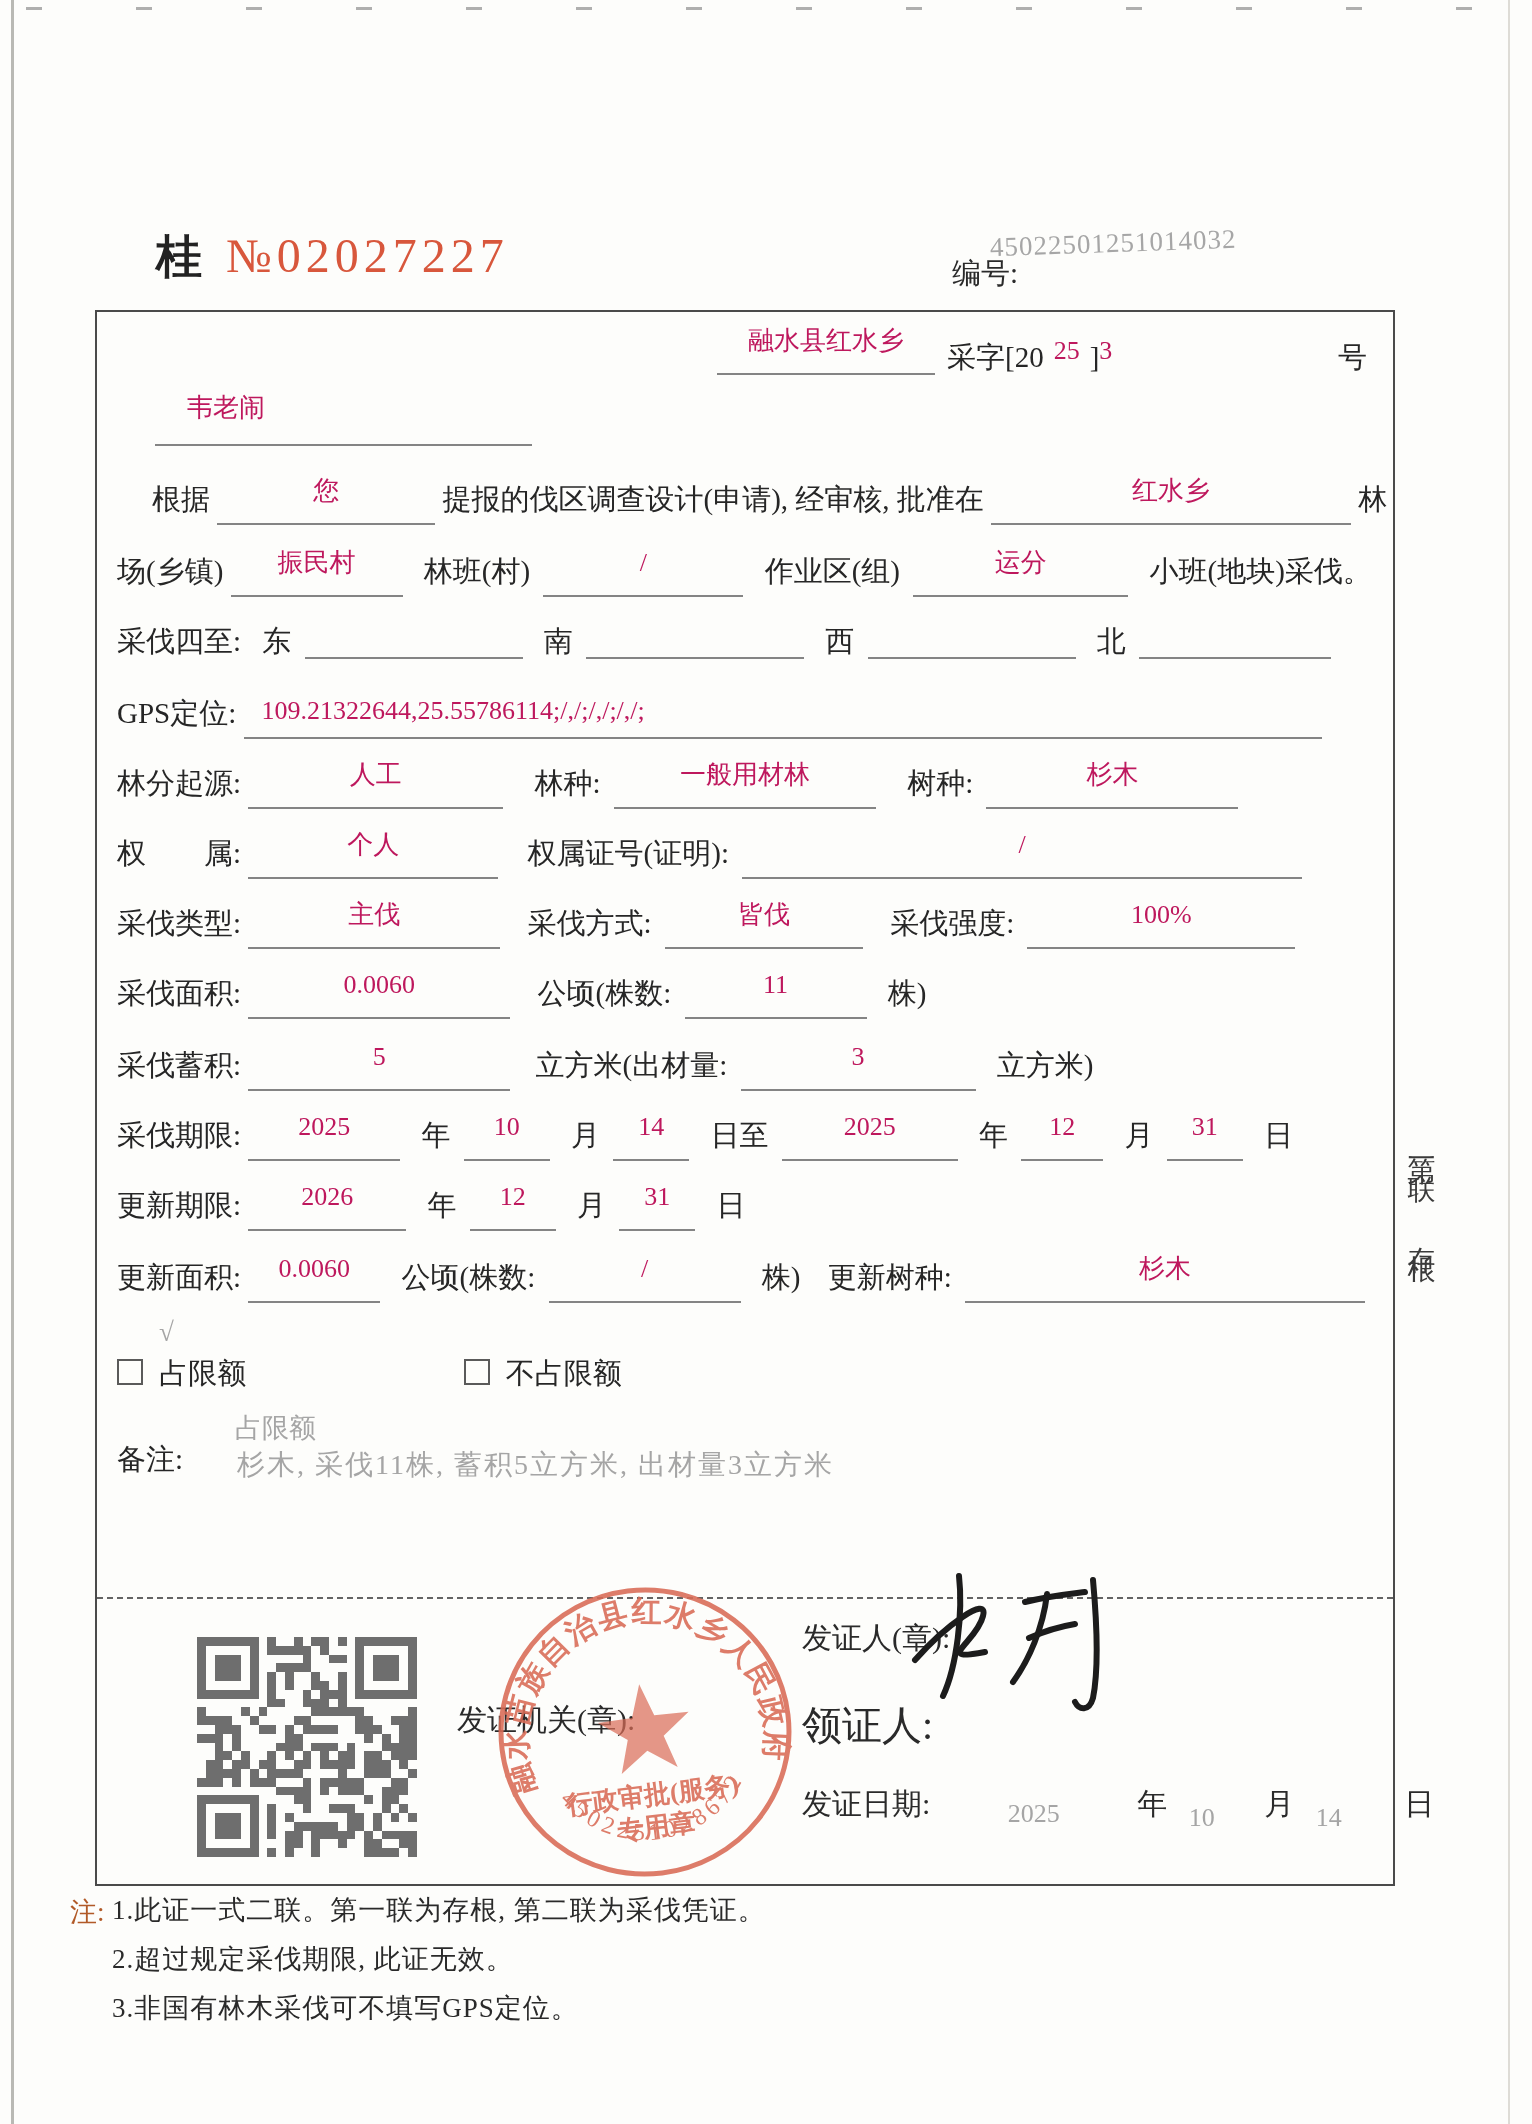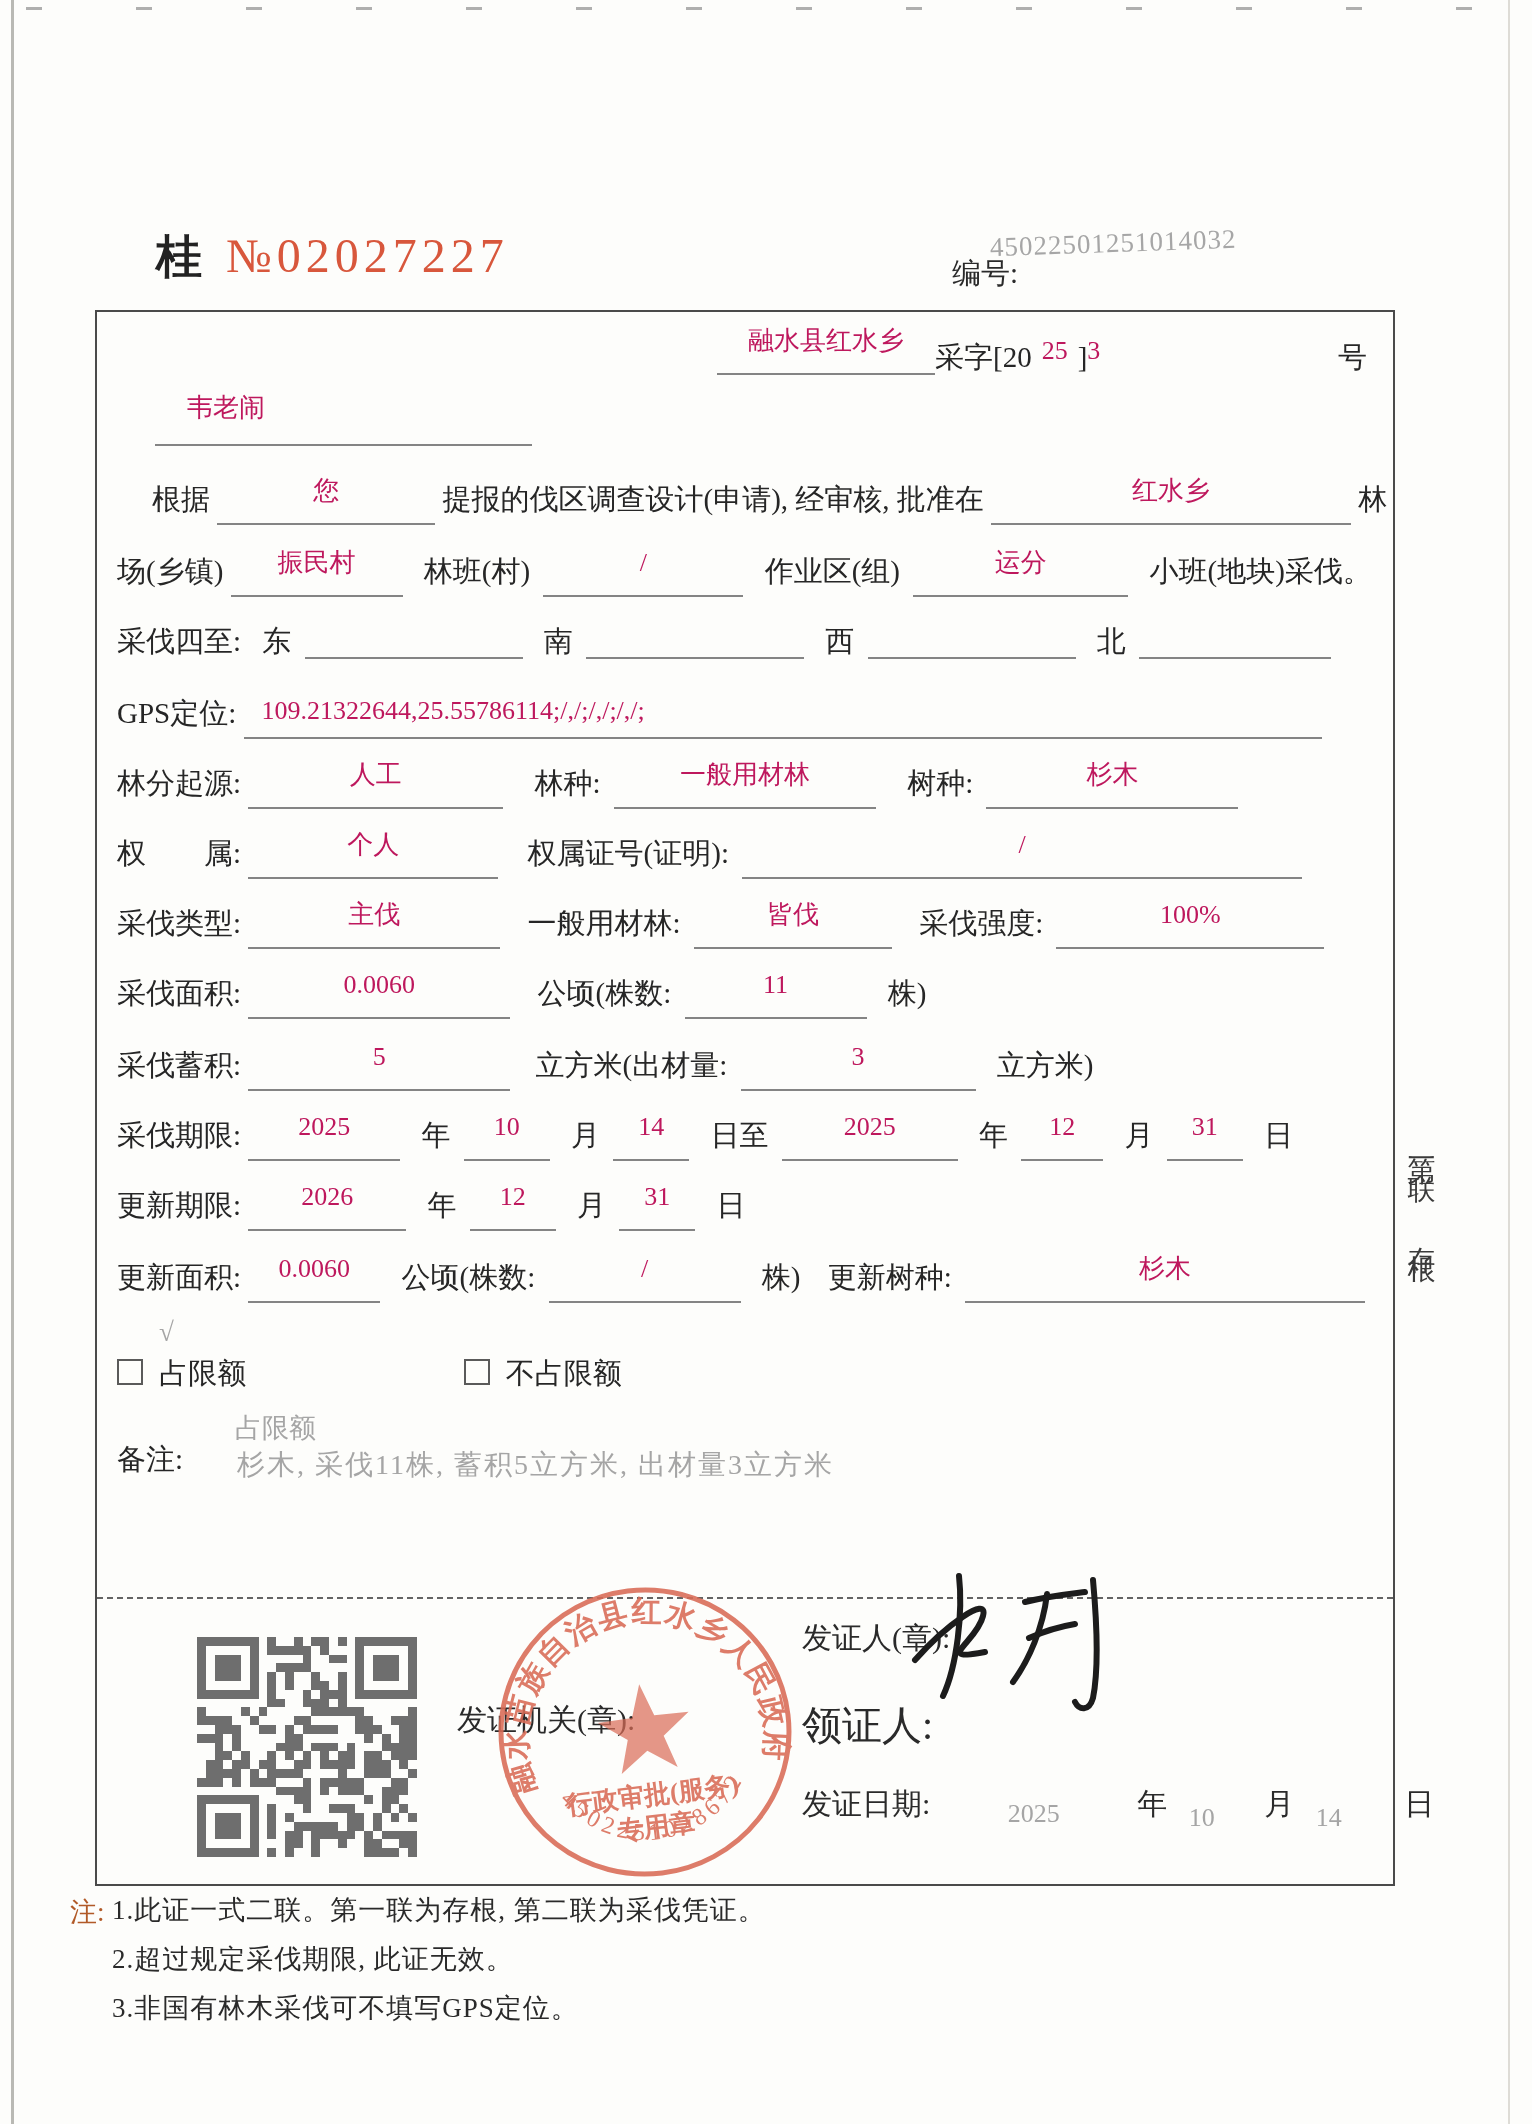--- a/index.html
+++ b/index.html
@@ -57,21 +57,21 @@
     <span class="serial-prefix">桂</span>
     <span class="serial-num">№02027227</span>
   </div>
   <div class="code-label">编号:</div>
   <div class="code-value">45022501251014032</div>
 
   <div class="form-box">
 
     <div class="row" style="left:620px;top:26px;width:650px;display:flex;align-items:baseline;">
       <span class="blank" style="width:218px;"><span class="fill">融水县红水乡</span></span>
-      <span style="">采字[20</span>
+      <span style="margin-left:12px;">采字[20</span>
       <span class="fill" style="top:-8px;margin:0 10px;">25</span>
       <span>]</span>
       <span class="fill" style="top:-8px;">3</span>
       <span style="margin-left:auto;">号</span>
     </div>
 
     <div class="row" style="left:58px;top:92px;">
       <span class="blank" style="width:345px;text-align:left;padding-left:32px;"><span class="fill" style="top:-22px;">韦老闹</span></span>
     </div>
 
@@ -122,21 +122,21 @@
     <div class="row" style="left:20px;top:522px;">
       <span>权　　属:</span>
       <span class="blank" style="width:250px;"><span class="fill">个人</span></span>
       <span class="lbl" style="margin-left:22px;">权属证号(证明):</span>
       <span class="blank" style="width:560px;"><span class="fill">/</span></span>
     </div>
 
     <div class="row" style="left:20px;top:592px;">
       <span>采伐类型:</span>
       <span class="blank" style="width:252px;"><span class="fill">主伐</span></span>
-      <span class="lbl" style="margin-left:20px;">一般用材林:</span>
+      <span class="lbl" style="margin-left:20px;">采伐方式:</span>
       <span class="blank" style="width:198px;"><span class="fill">皆伐</span></span>
       <span class="lbl" style="margin-left:20px;">采伐强度:</span>
       <span class="blank" style="width:268px;"><span class="fill">100%</span></span>
     </div>
 
     <div class="row" style="left:20px;top:662px;">
       <span>采伐面积:</span>
       <span class="blank" style="width:262px;"><span class="fill">0.0060</span></span>
       <span class="lbl" style="margin-left:20px;">公顷(株数:</span>
       <span class="blank" style="width:182px;"><span class="fill">11</span></span>

